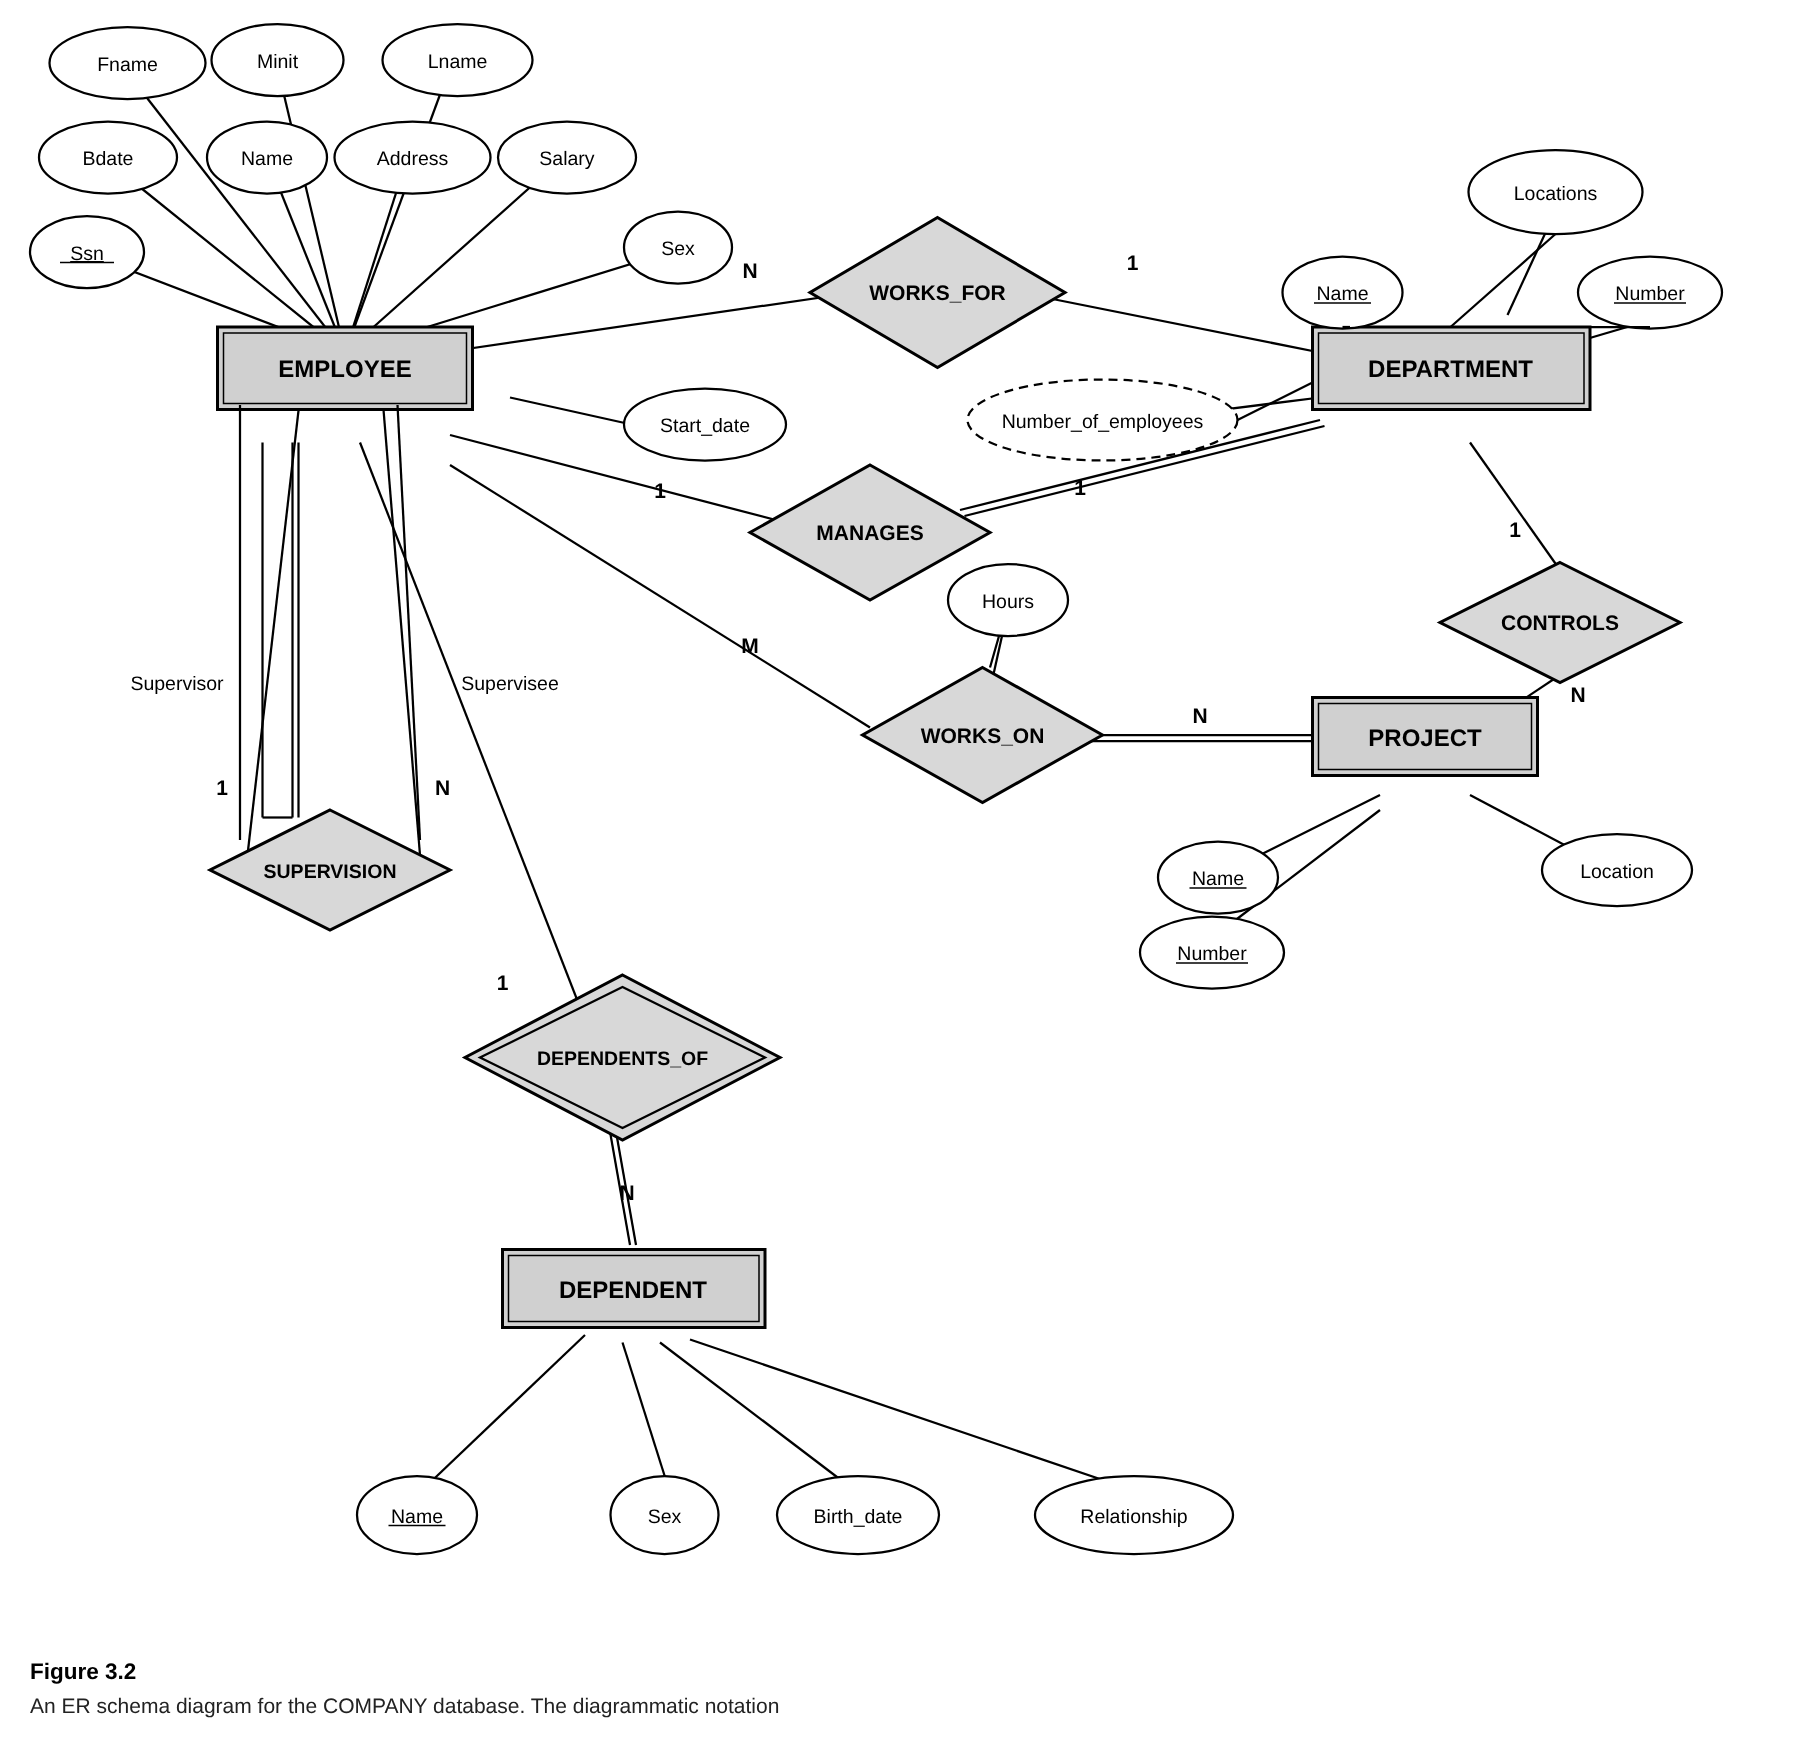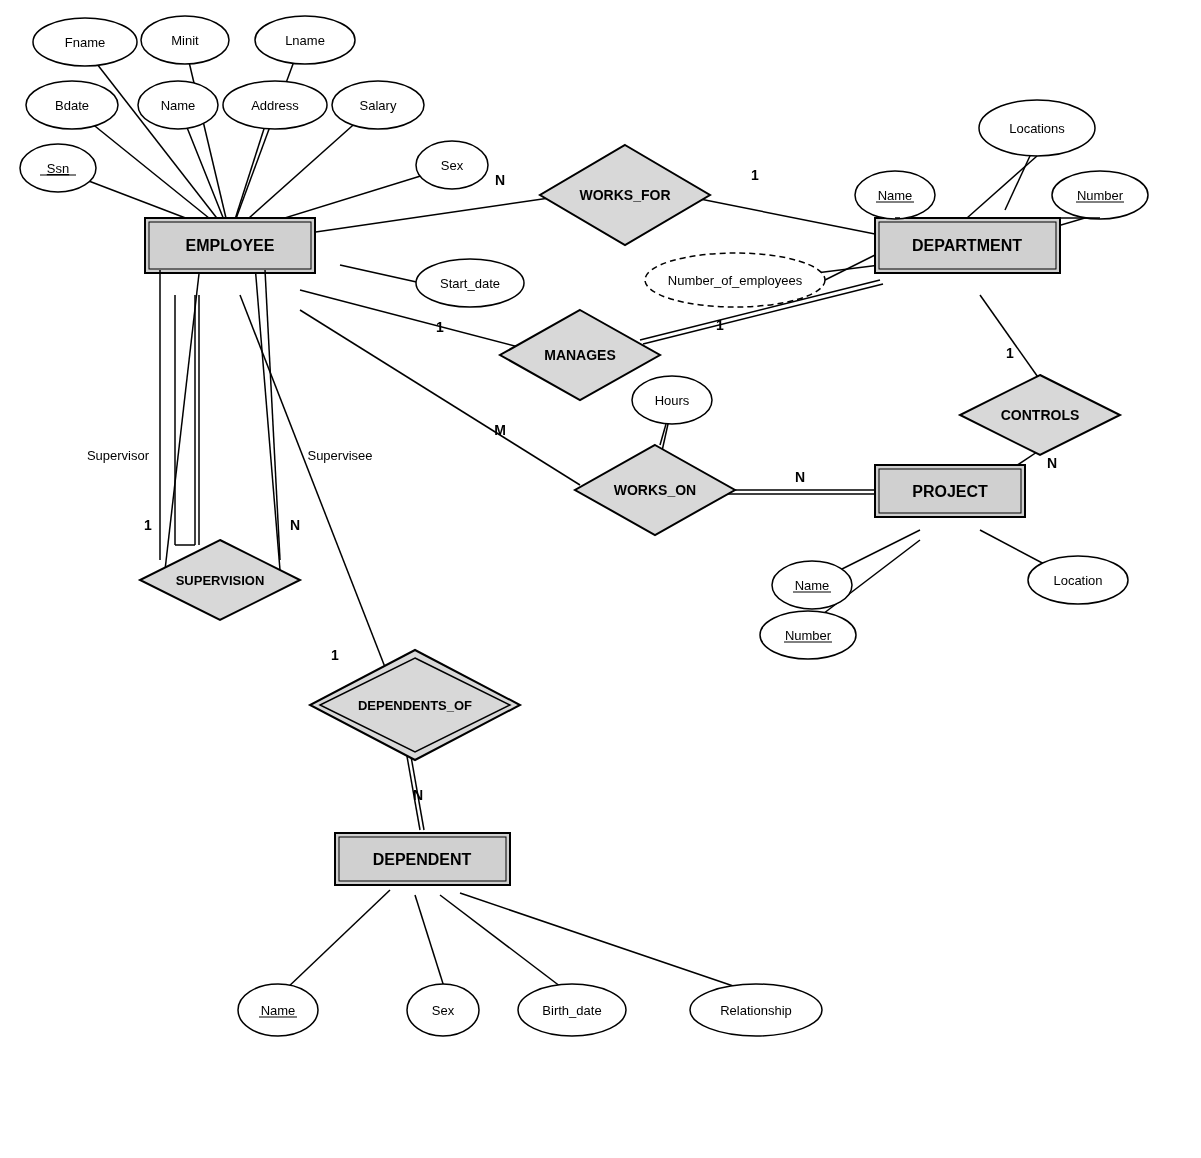--- a/index.html
+++ b/index.html
@@ -273,13 +273,15 @@
     <line x1="1060" y1="218" x2="1100" y2="218" stroke="#000" stroke-width="1.5"></line>
 
     <line x1="875" y1="255" x2="825" y2="280" stroke="#000" stroke-width="1.5"></line>
 
     <line x1="660" y1="445" x2="666" y2="424" stroke="#000" stroke-width="1.5"></line>
 
   </svg>
 </div>
 
 <div class="caption">
+  <div class="caption-title">Figure 3.2</div>
+  <div class="caption-text">An ER schema diagram for the COMPANY database. The diagrammatic notation</div>
 </div>
 
 </body></html>

